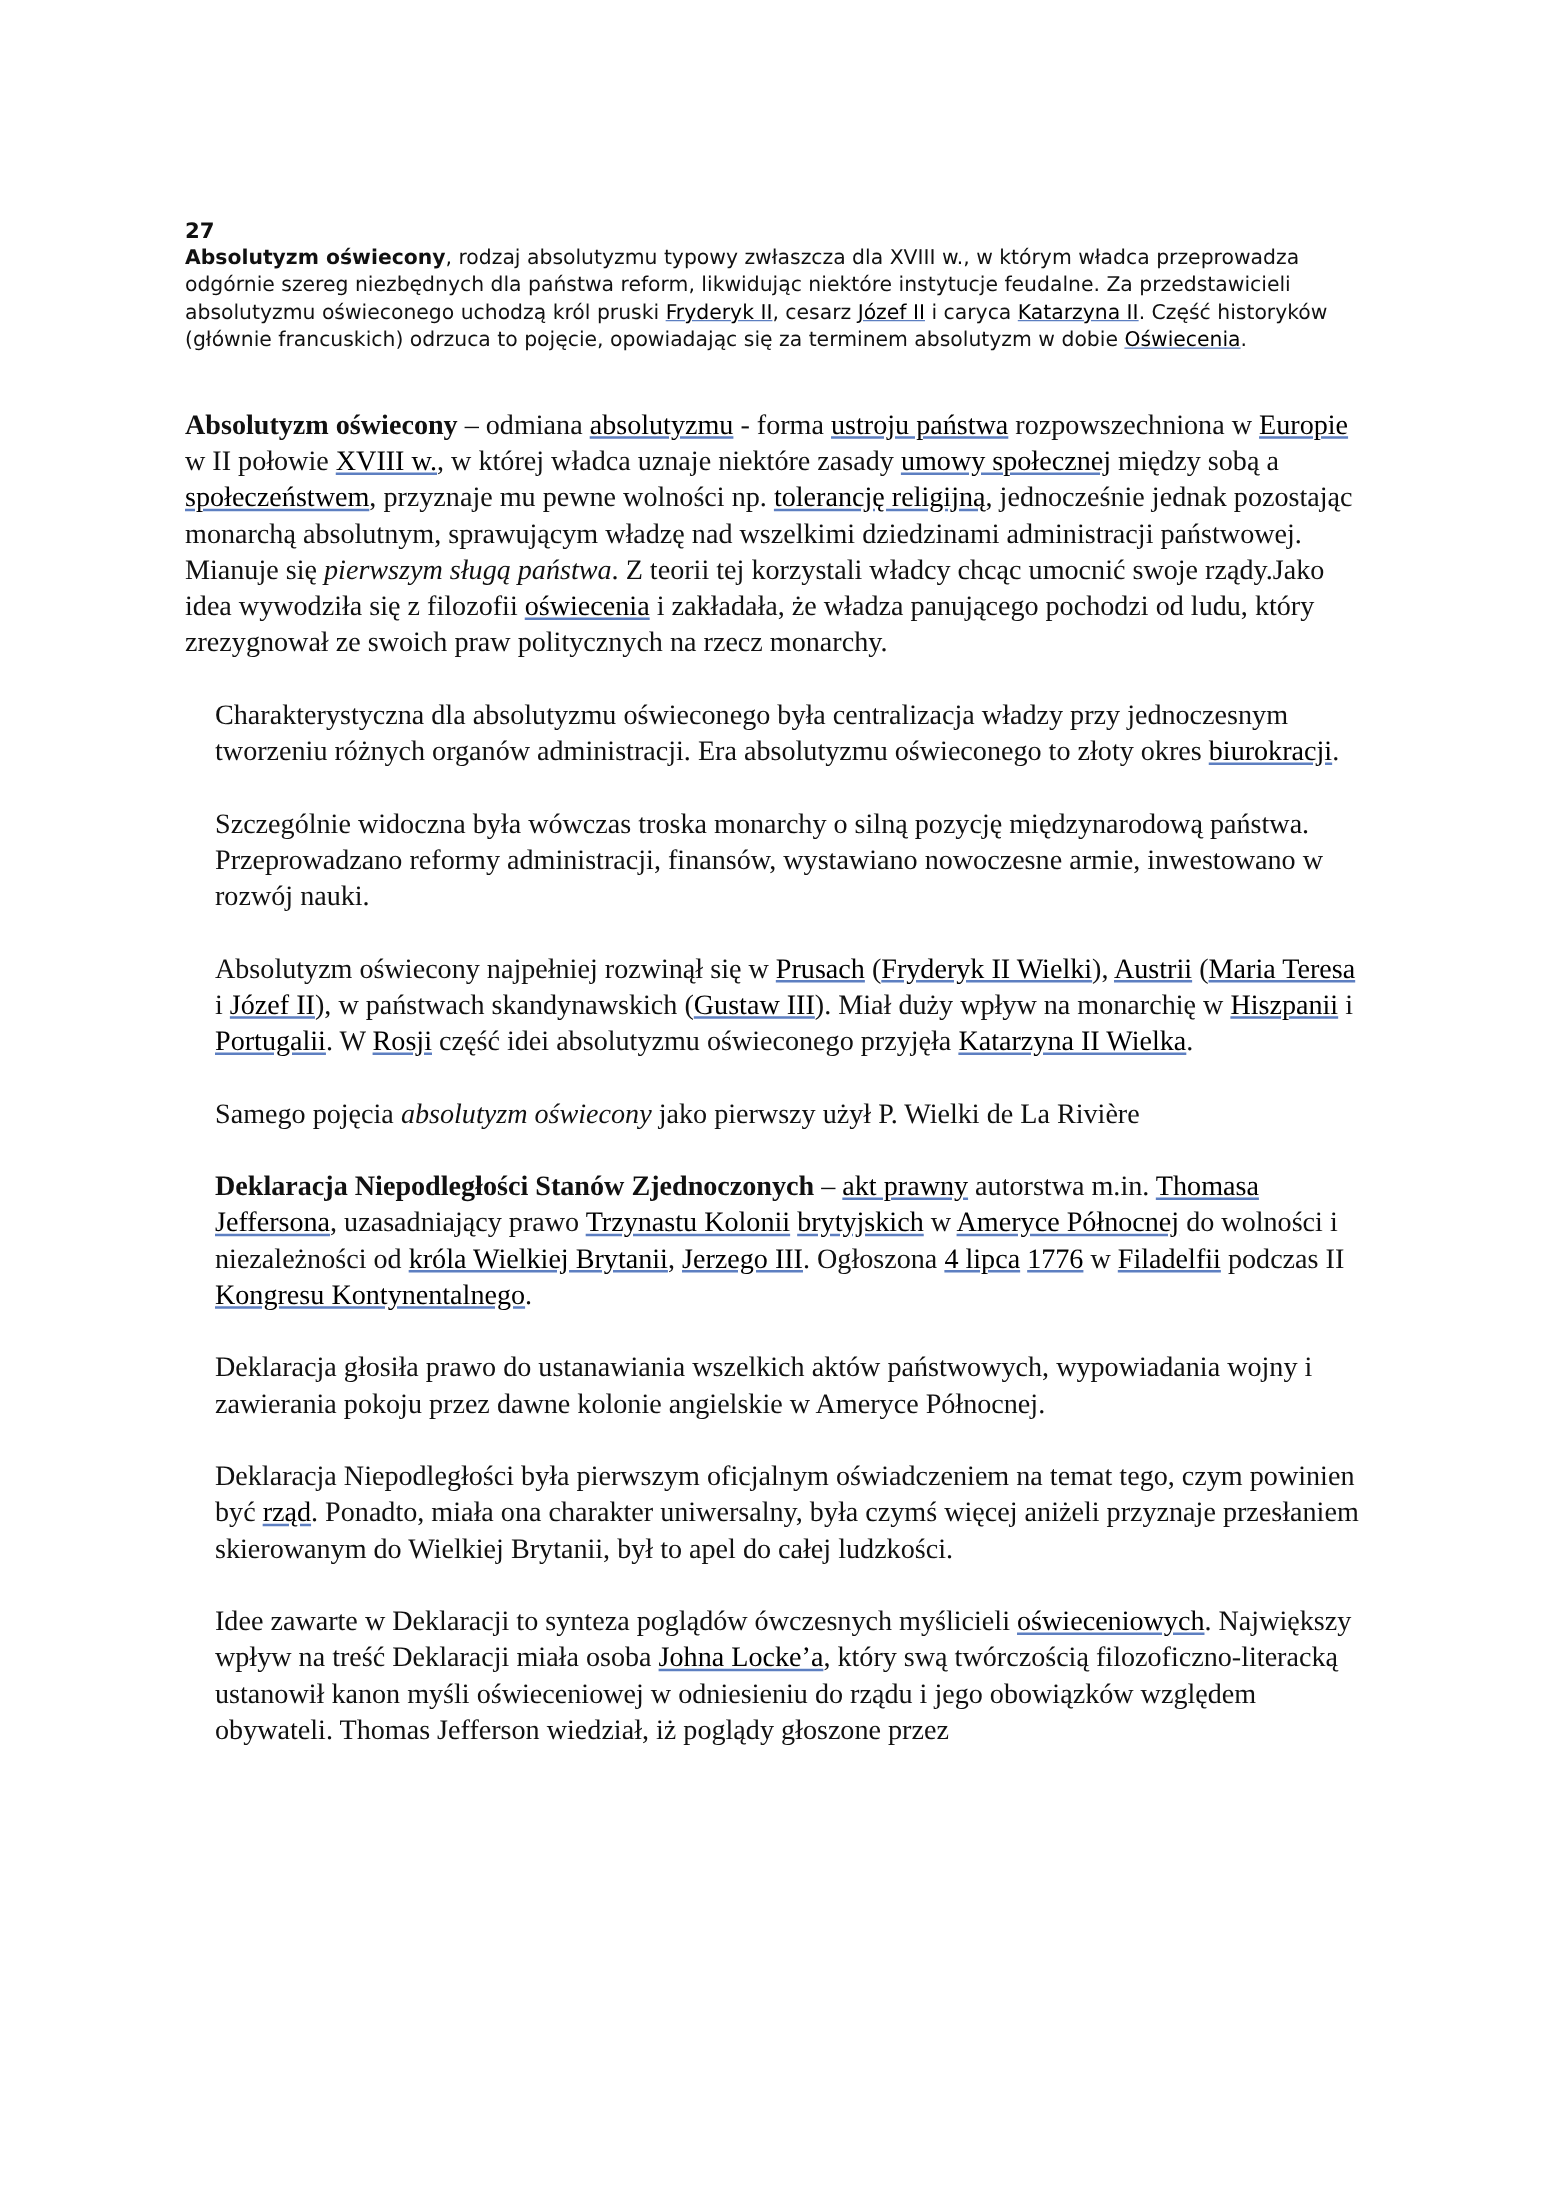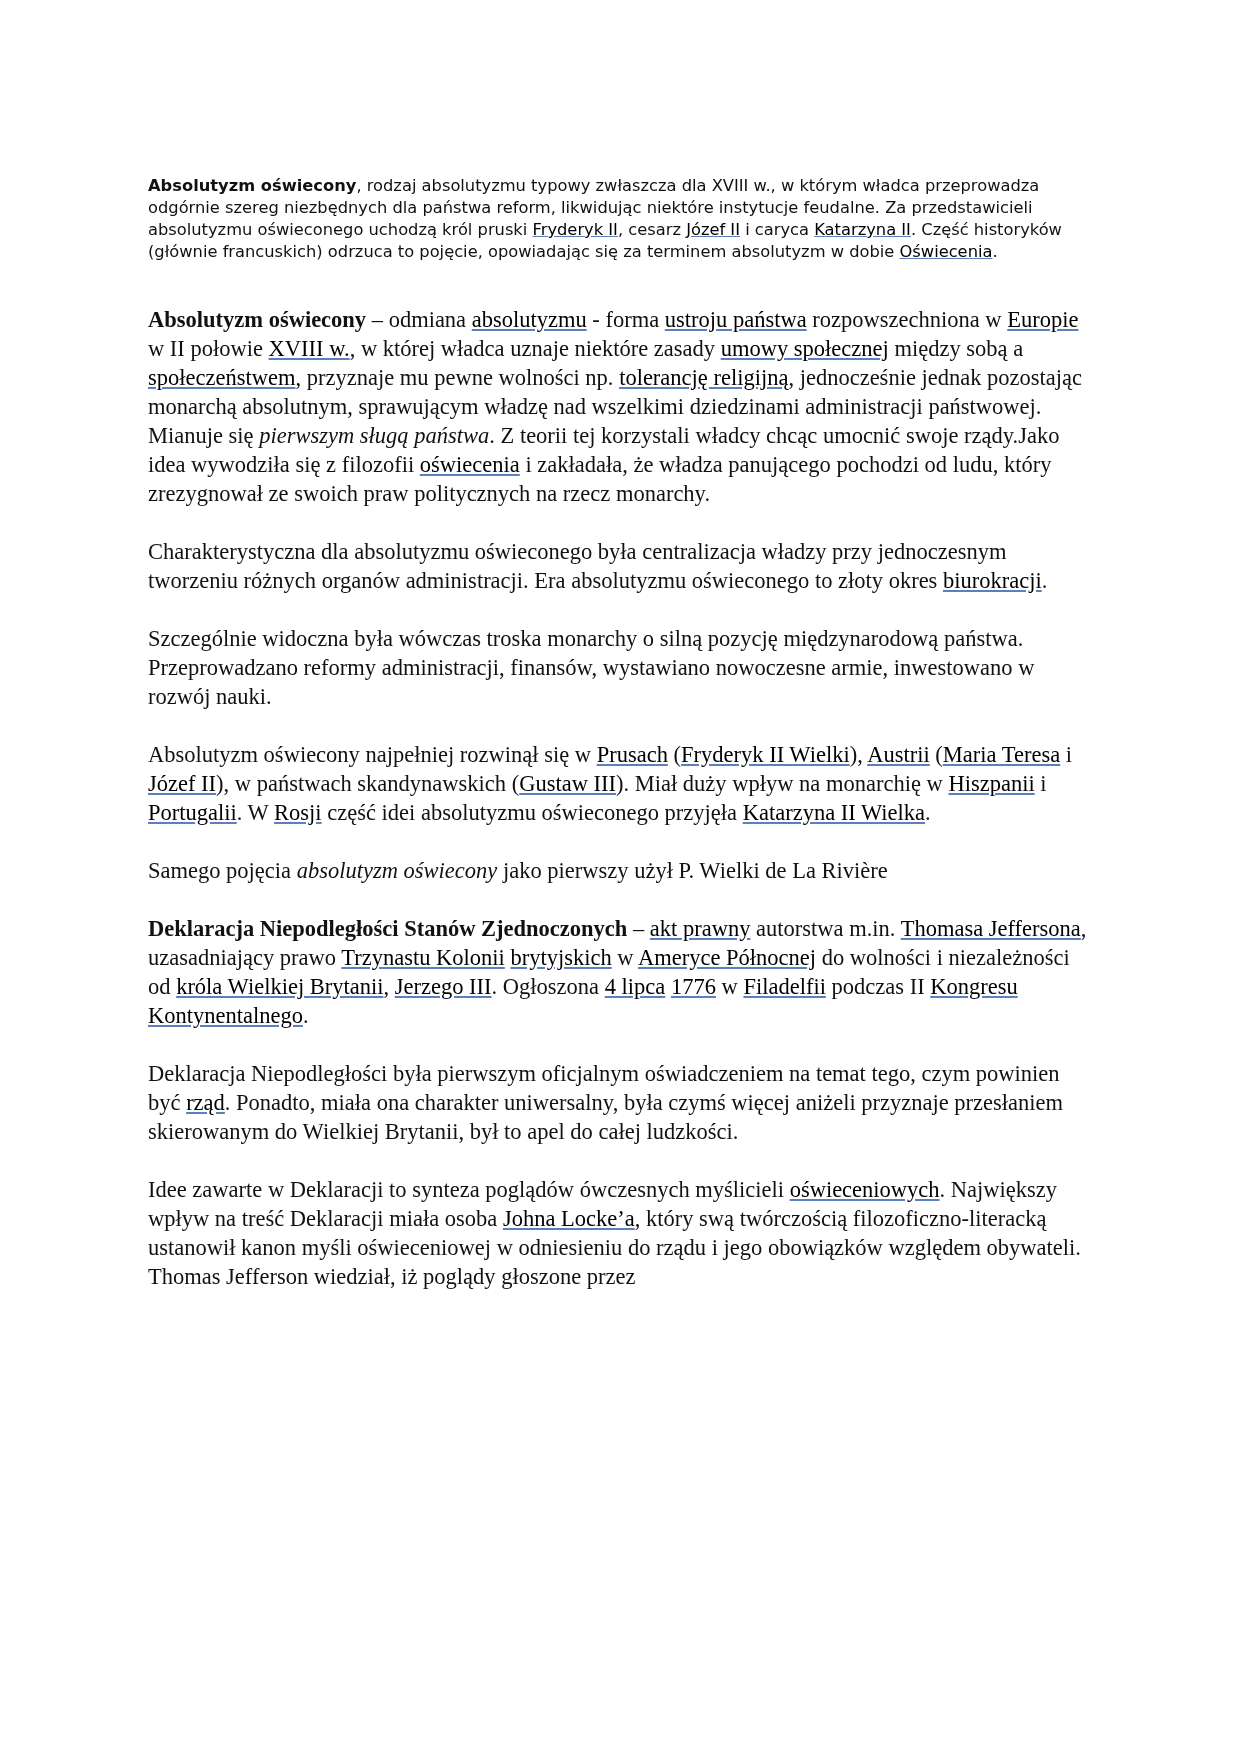--- a/index.html
+++ b/index.html
@@ -2,44 +2,46 @@
 <html><head>
   <meta charset="utf-8">
   <style>
     html, body { margin: 0; padding: 0; background: #ffffff; }
     body { width: 1240px; height: 1754px; position: relative; overflow: hidden; }
     .page { position: absolute; left: 148px; top: 175px; width: 945px; color: #111; }
     .sans { font-family: "DejaVu Sans", sans-serif; font-size: 16.3px; line-height: 22px; }
     .num { font-family: "DejaVu Sans", sans-serif; font-weight: bold; font-size: 17px; line-height: 20px; }
     .serif { font-family: "Liberation Serif", serif; font-size: 22.5px; line-height: 29px; }
     p { margin: 0; }
-    .gap { margin-top: 29px; }
+    .gap { margin-top: 29px; margin-left: 24px; }
     .gap-first { margin-top: 42px; }
     a.lnk { color: #000000; text-decoration: underline; text-decoration-color: #5d7fc1; }
     b { font-weight: bold; }
   </style>
 </head>
 <body>
 
 <div class="page">
 
+  <div class="num">27</div>
 
   <p class="sans"><b>Absolutyzm oświecony</b><span>, rodzaj absolutyzmu typowy zwłaszcza dla XVIII w., w którym władca przeprowadza odgórnie szereg niezbędnych dla państwa reform, likwidując niektóre instytucje feudalne. Za przedstawicieli absolutyzmu oświeconego uchodzą król pruski </span><a class="lnk">Fryderyk II</a><span>, cesarz </span><a class="lnk">Józef II</a><span> i caryca </span><a class="lnk">Katarzyna II</a><span>. Część historyków (głównie francuskich) odrzuca to pojęcie, opowiadając się za terminem absolutyzm w dobie </span><a class="lnk">Oświecenia</a><span>.</span></p>
 
   <p class="serif gap-first"><b>Absolutyzm oświecony</b><span> – odmiana </span><a class="lnk">absolutyzmu</a><span> - forma </span><a class="lnk">ustroju państwa</a><span> rozpowszechniona w </span><a class="lnk">Europie</a><span> w II połowie </span><a class="lnk">XVIII w.</a><span>, w której władca uznaje niektóre zasady </span><a class="lnk">umowy społecznej</a><span> między sobą a </span><a class="lnk">społeczeństwem</a><span>, przyznaje mu pewne wolności np. </span><a class="lnk">tolerancję religijną</a><span>, jednocześnie jednak pozostając monarchą absolutnym, sprawującym władzę nad wszelkimi dziedzinami administracji państwowej. Mianuje się </span><i>pierwszym sługą państwa</i><span>. Z teorii tej korzystali władcy chcąc umocnić swoje rządy.Jako idea wywodziła się z filozofii </span><a class="lnk">oświecenia</a><span> i zakładała, że władza panującego pochodzi od ludu, który zrezygnował ze swoich praw politycznych na rzecz monarchy.</span></p>
 
   <p class="serif gap"><span>Charakterystyczna dla absolutyzmu oświeconego była centralizacja władzy przy jednoczesnym tworzeniu różnych organów administracji. Era absolutyzmu oświeconego to złoty okres </span><a class="lnk">biurokracji</a><span>.</span></p>
 
   <p class="serif gap"><span>Szczególnie widoczna była wówczas troska monarchy o silną pozycję międzynarodową państwa. Przeprowadzano reformy administracji, finansów, wystawiano nowoczesne armie, inwestowano w rozwój nauki.</span></p>
 
   <p class="serif gap"><span>Absolutyzm oświecony najpełniej rozwinął się w </span><a class="lnk">Prusach</a><span> (</span><a class="lnk">Fryderyk II Wielki</a><span>), </span><a class="lnk">Austrii</a><span> (</span><a class="lnk">Maria Teresa</a><span> i </span><a class="lnk">Józef II</a><span>), w państwach skandynawskich (</span><a class="lnk">Gustaw III</a><span>). Miał duży wpływ na monarchię w </span><a class="lnk">Hiszpanii</a><span> i </span><a class="lnk">Portugalii</a><span>. W </span><a class="lnk">Rosji</a><span> część idei absolutyzmu oświeconego przyjęła </span><a class="lnk">Katarzyna II Wielka</a><span>.</span></p>
 
   <p class="serif gap"><span>Samego pojęcia </span><i>absolutyzm oświecony</i><span> jako pierwszy użył P. Wielki de La Rivière</span></p>
 
   <p class="serif gap"><b>Deklaracja Niepodległości Stanów Zjednoczonych</b><span> – </span><a class="lnk">akt prawny</a><span> autorstwa m.in. </span><a class="lnk">Thomasa Jeffersona</a><span>, uzasadniający prawo </span><a class="lnk">Trzynastu Kolonii</a><span> </span><a class="lnk">brytyjskich</a><span> w </span><a class="lnk">Ameryce Północnej</a><span> do wolności i niezależności od </span><a class="lnk">króla Wielkiej Brytanii</a><span>, </span><a class="lnk">Jerzego III</a><span>. Ogłoszona </span><a class="lnk">4 lipca</a><span> </span><a class="lnk">1776</a><span> w </span><a class="lnk">Filadelfii</a><span> podczas II </span><a class="lnk">Kongresu Kontynentalnego</a><span>.</span></p>
 
+  <p class="serif gap"><span>Deklaracja głosiła prawo do ustanawiania wszelkich aktów państwowych, wypowiadania wojny i zawierania pokoju przez dawne kolonie angielskie w Ameryce Północnej.</span></p>
 
 
   <p class="serif gap"><span>Deklaracja Niepodległości była pierwszym oficjalnym oświadczeniem na temat tego, czym powinien być </span><a class="lnk">rząd</a><span>. Ponadto, miała ona charakter uniwersalny, była czymś więcej aniżeli przyznaje przesłaniem skierowanym do Wielkiej Brytanii, był to apel do całej ludzkości.</span></p>
 
   <p class="serif gap"><span>Idee zawarte w Deklaracji to synteza poglądów ówczesnych myślicieli </span><a class="lnk">oświeceniowych</a><span>. Największy wpływ na treść Deklaracji miała osoba </span><a class="lnk">Johna Locke’a</a><span>, który swą twórczością filozoficzno-literacką ustanowił kanon myśli oświeceniowej w odniesieniu do rządu i jego obowiązków względem obywateli. Thomas Jefferson wiedział, iż poglądy głoszone przez</span></p>
 
 </div>
 
 </body></html>

